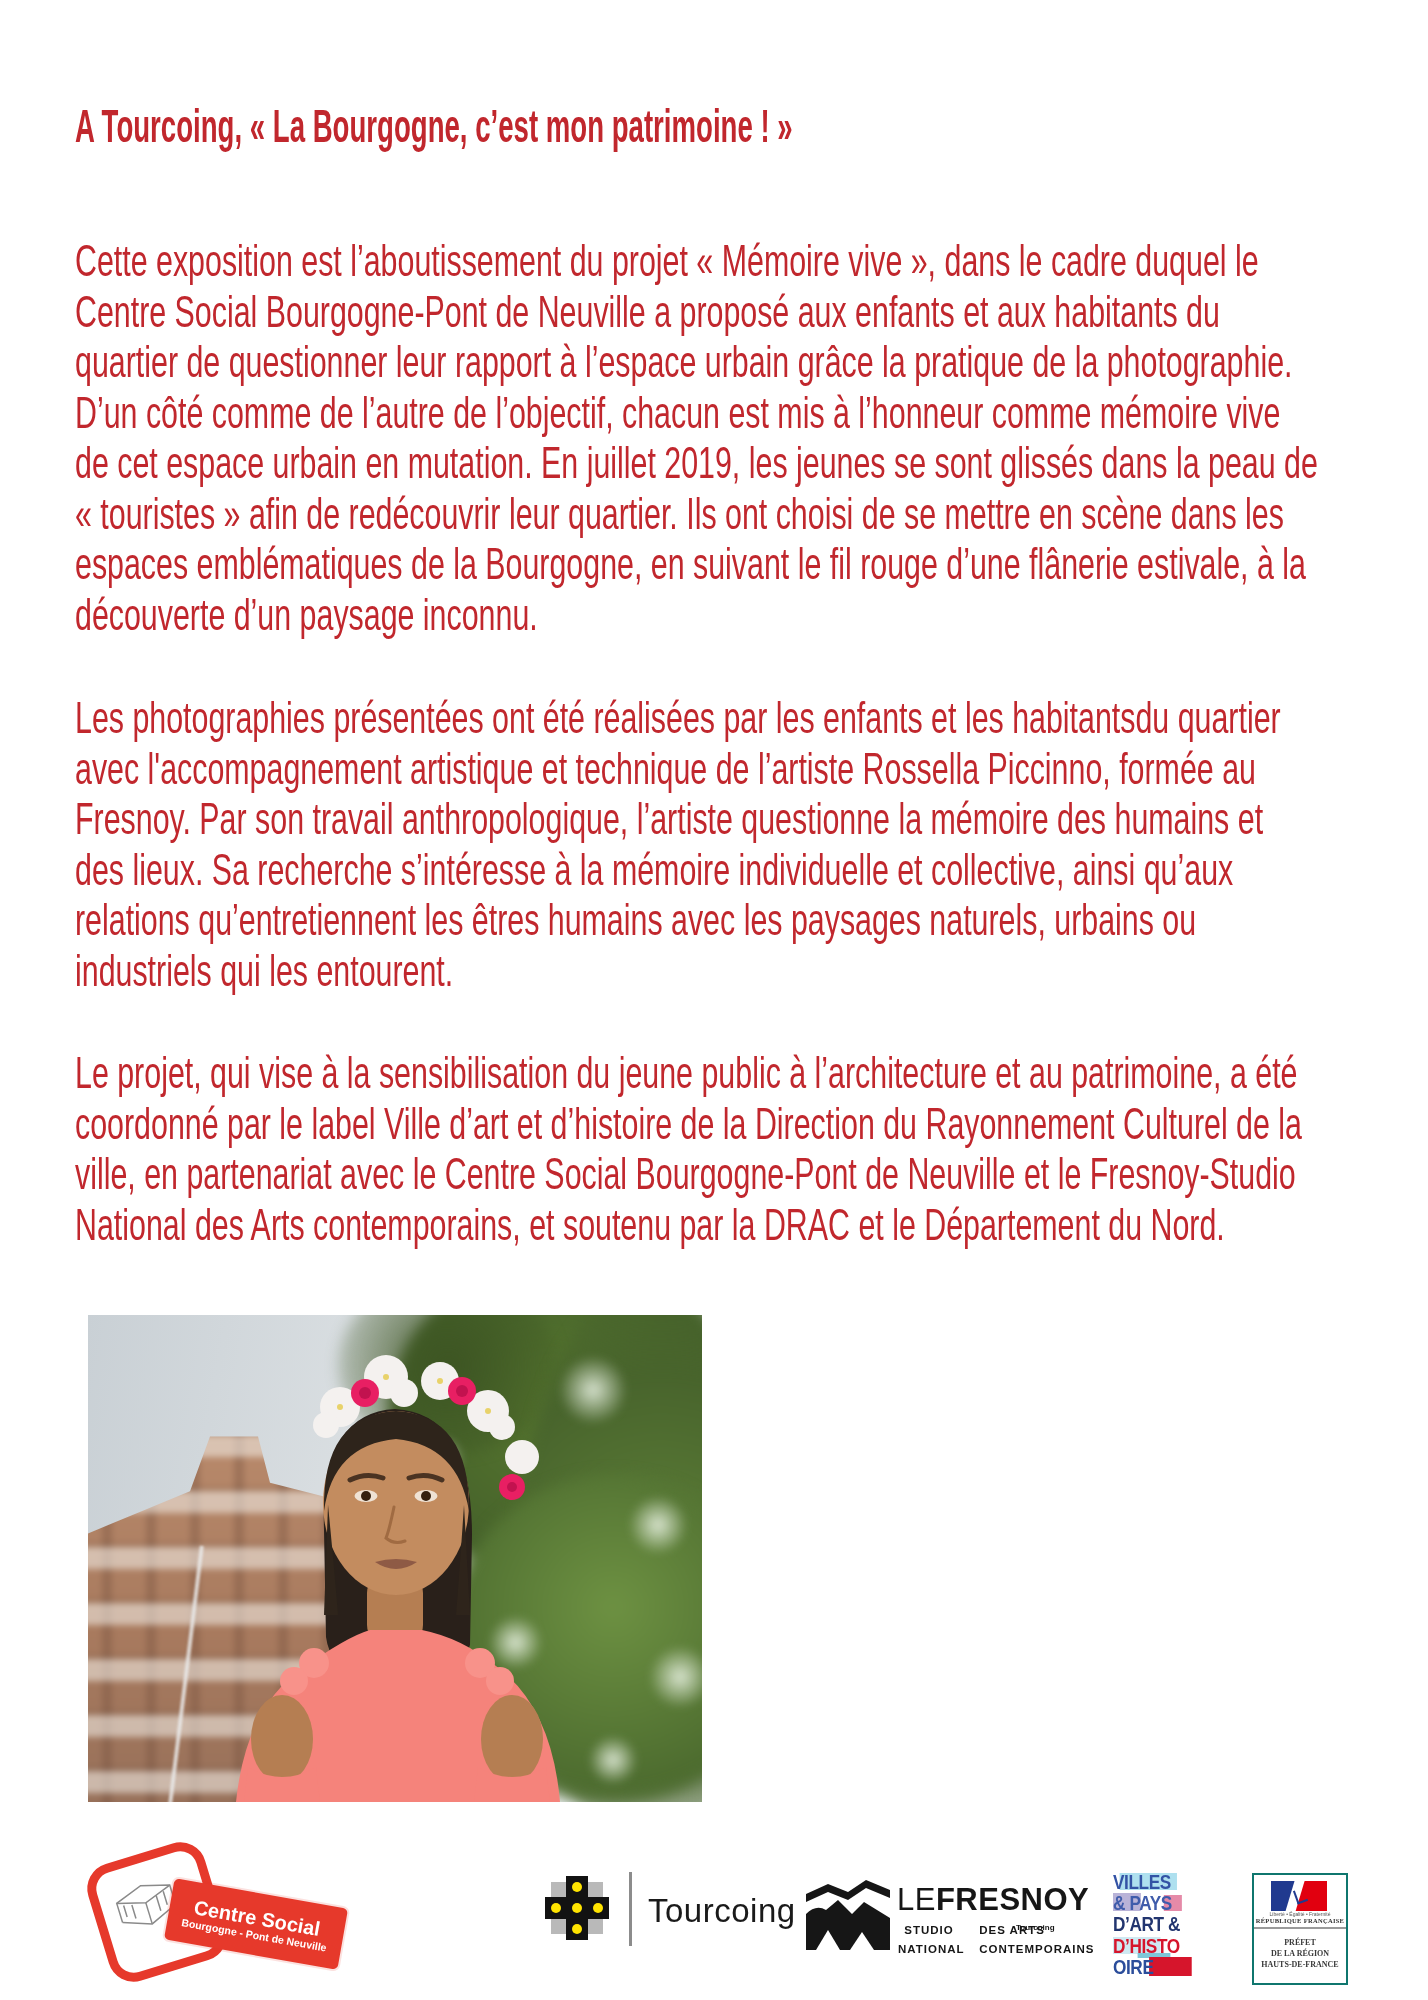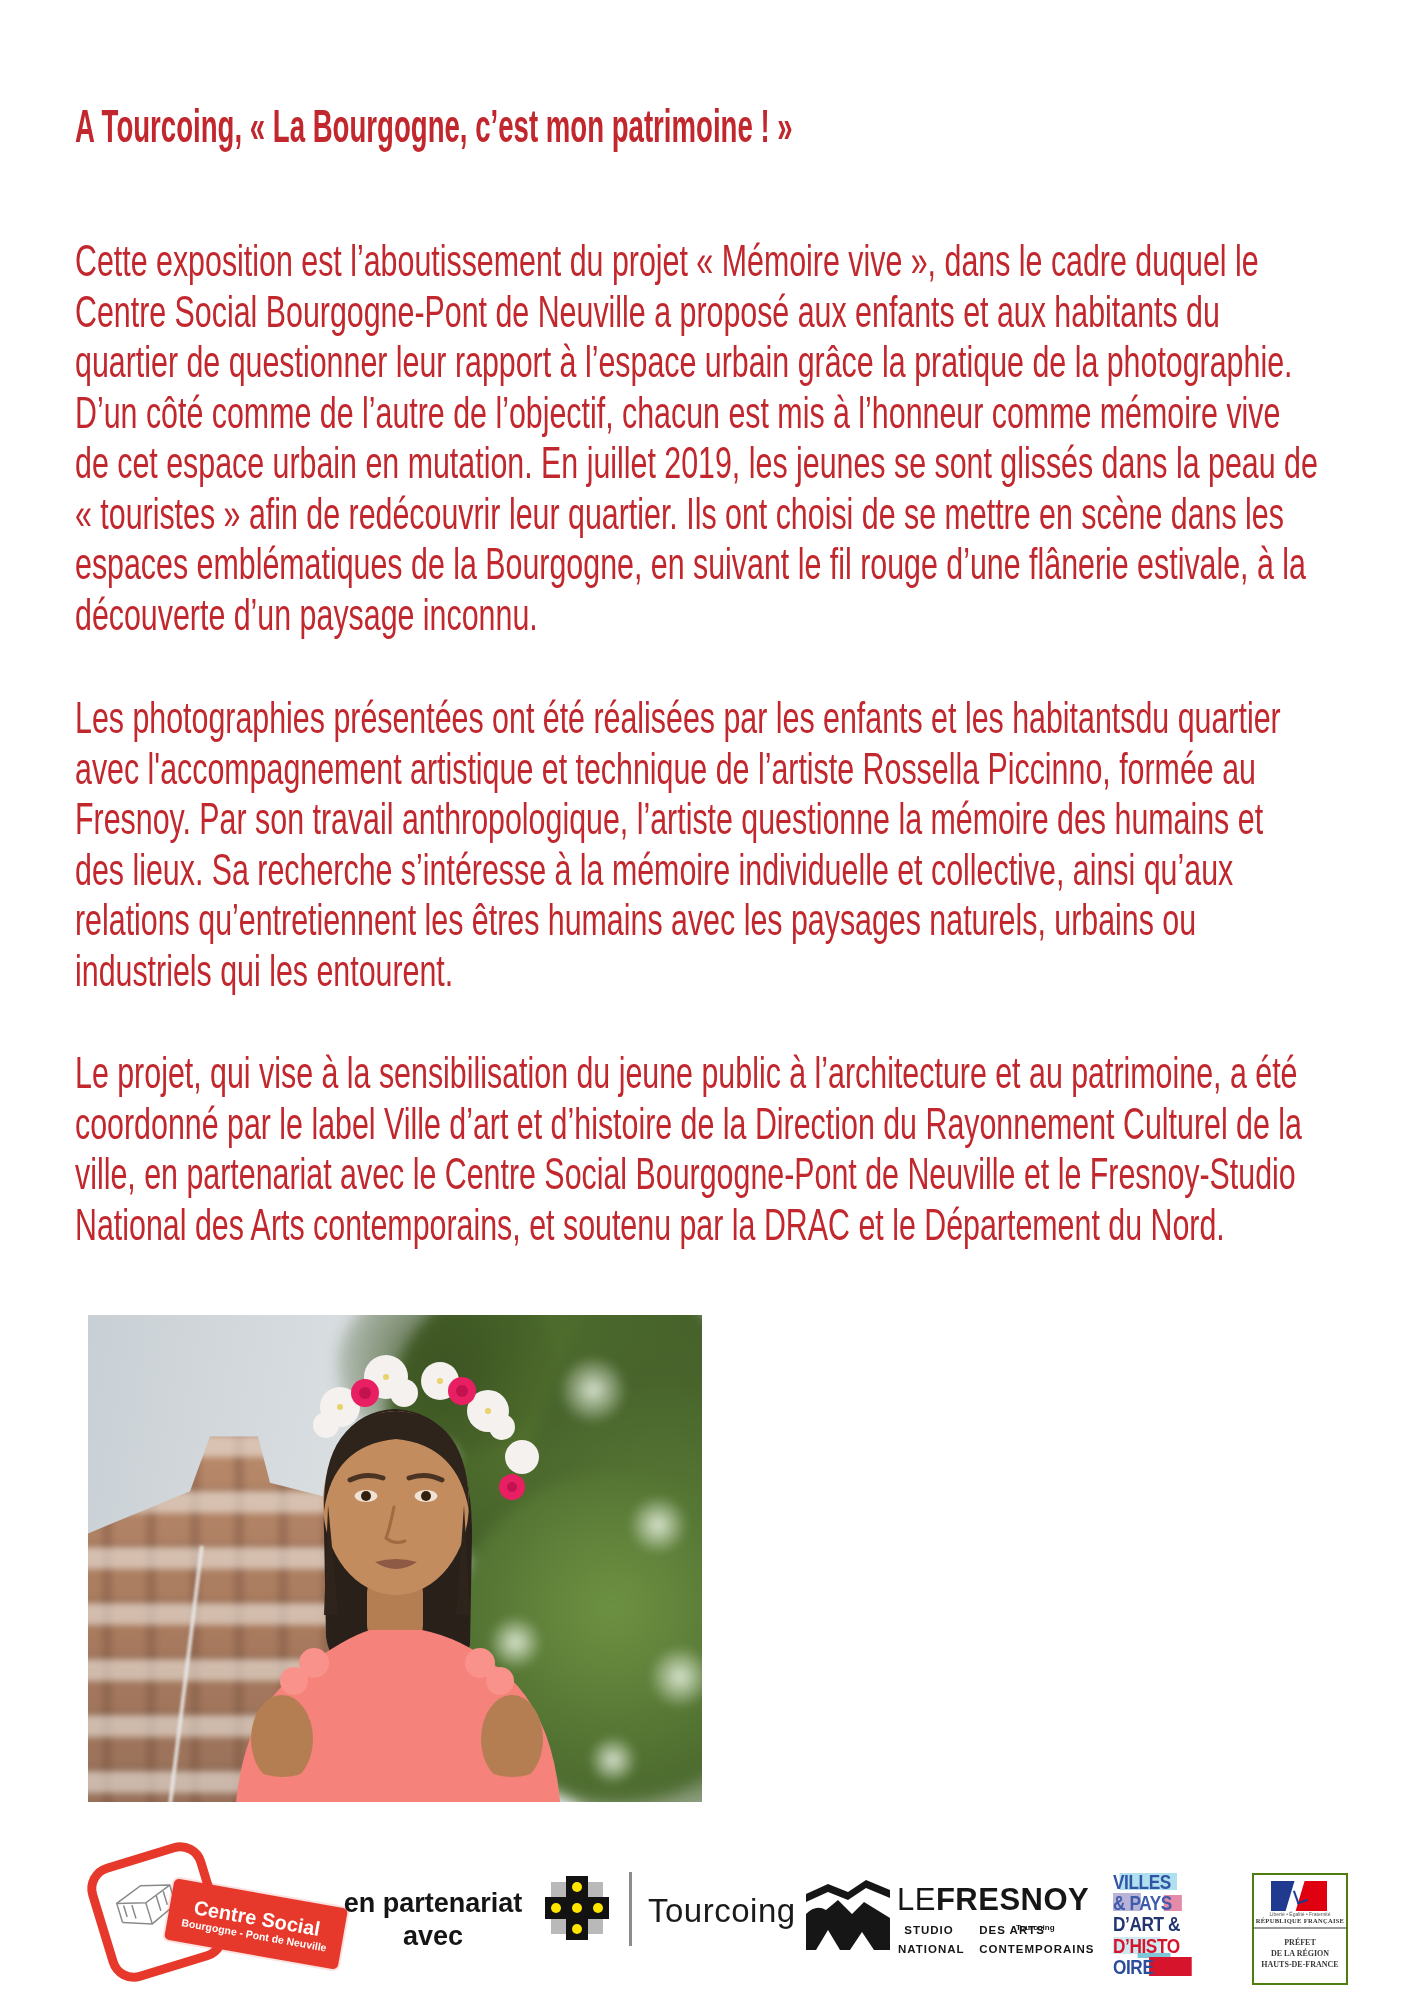--- a/index.html
+++ b/index.html
@@ -79,21 +79,21 @@
   .vp4 .tx{color:#d6152c;} .vp5 .tx{color:#2b4d9b;}
   .vbg1{left:8px;top:2px;width:70px;height:17px;background:#aee0ef;}
   .vbg2{left:0px;top:1px;width:34px;height:18px;background:#b9b3d8;}
   .vbg2b{left:62px;top:3px;width:22px;height:16px;background:#e58aa8;}
   .vbg4{left:0px;top:2px;width:58px;height:17px;background:#cfe9f2;}
   .vbg5{left:44px;top:1px;width:52px;height:19px;background:#d6152c;}
   .vbg5b{left:30px;top:-3px;width:40px;height:5px;background:#7fc6d8;}
 
   
   .prefet{position:absolute;left:1252px;top:1873px;width:92px;height:108px;
-          border:2px solid #4d7c0f;background:#ffffff;}
+          border:2px solid #0f766e;background:#ffffff;}
   .pf-top{position:relative;height:52px;border-bottom:2px solid #9a9a9a;}
   .pf-flag{position:absolute;left:17px;top:6px;width:56px;height:30px;background:#ffffff;}
   .pf-blue{position:absolute;left:0;top:0;width:56px;height:30px;background:#203a8f;
            clip-path:polygon(0 0,42% 0,26% 100%,0 100%);}
   .pf-red{position:absolute;left:0;top:0;width:56px;height:30px;background:#e1000f;
           clip-path:polygon(60% 0,100% 0,100% 100%,44% 100%);}
   .pf-mark{position:absolute;left:24px;top:8px;width:9px;height:12px;
            border-left:2px solid #203a8f;border-bottom:2px solid #203a8f;transform:rotate(-20deg);}
   .pf-motto{position:absolute;left:0;top:36px;width:100%;text-align:center;font-size:5px;color:#555;}
   .pf-rep{position:absolute;left:0;top:42px;width:100%;text-align:center;font-size:6.5px;
@@ -216,22 +216,20 @@
           <path d="M22 36 L22 48 M30 38 L30 52 M56 36 L56 52 M64 34 L64 48"></path>
         </g>
       </svg>
     </div>
     <div class="cs-ribbon">
       <div class="l1t">Centre Social</div>
       <div class="l2t">Bourgogne - Pont de Neuville</div>
     </div>
   </div>
 
-  <div class="footer-label">en partenariat
-avec</div>
 
   <div>
     <div class="tc-icon">
       <span class="g" style="left:6px;top:6px"></span>
       <span class="g" style="left:40px;top:6px"></span>
       <span class="g" style="left:6px;top:40px"></span>
       <span class="g" style="left:40px;top:40px"></span>
       <span class="k" style="left:21px;top:0">
           <i></i>
         </span>

